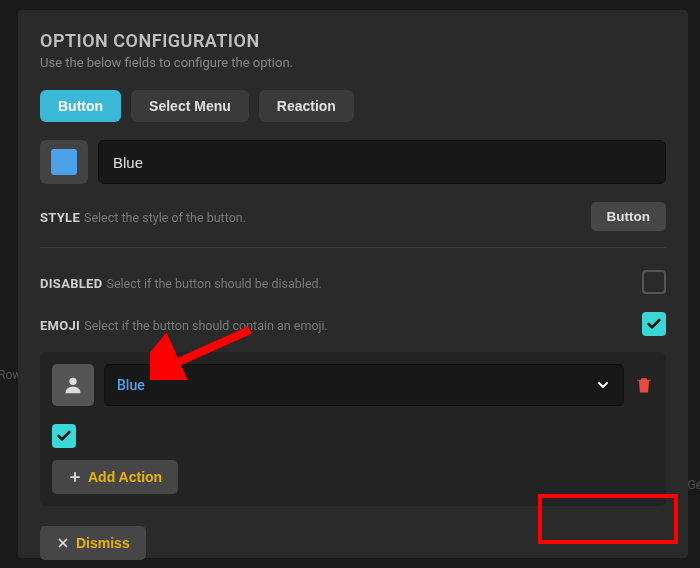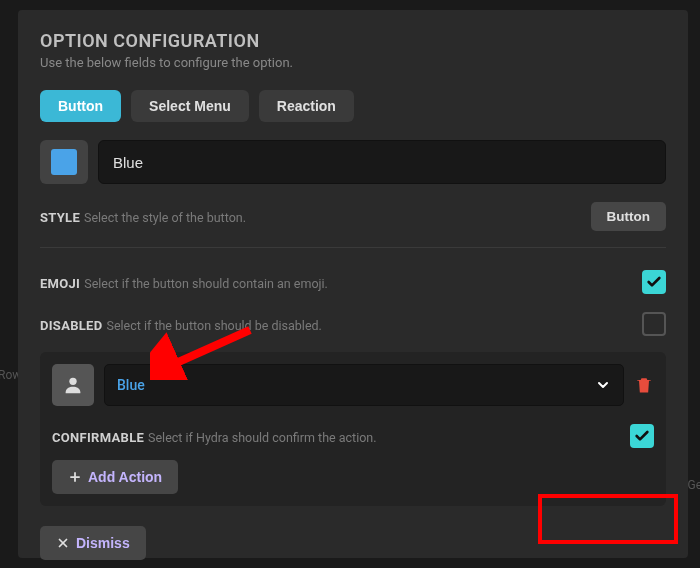--- a/index.html
+++ b/index.html
@@ -194,21 +194,21 @@
       justify-content: space-between;
       margin-top: auto;
       padding-top: 8px;
     }
     .btn-action {
       display: inline-flex;
       align-items: center;
       gap: 6px;
       padding: 9px 16px;
       background: #464646;
-      color: #c4b5fd;
+      color: #eab308;
       border: none;
       border-radius: 5px;
       font-size: 14px;
       font-weight: 600;
       cursor: pointer;
     }
     .btn-icon {
       width: 14px;
       height: 14px;
     }
@@ -262,36 +262,36 @@
       <span class="field-label">STYLE</span>
       <span class="field-desc">Select the style of the button.</span>
     </div>
     <button class="btn-small">Button</button>
   </div>
 
   <hr class="divider">
 
   <div class="field-row space-between">
     <div>
+      <span class="field-label">DISABLED</span>
+      <span class="field-desc">Select if the button should be disabled.</span>
+    </div>
+    <div class="checkbox unchecked"></div>
+  </div>
+
+  <div class="field-row space-between">
+    <div>
       <span class="field-label">EMOJI</span>
       <span class="field-desc">Select if the button should contain an emoji.</span>
     </div>
     <div class="checkbox checked">
       <svg class="check" viewBox="0 0 24 24" fill="none" stroke="#111" stroke-width="4" stroke-linecap="round" stroke-linejoin="round">
           <polyline points="20 6 9 17 4 12"></polyline>
         </svg>
     </div>
-  </div>
-
-  <div class="field-row space-between">
-    <div>
-      <span class="field-label">DISABLED</span>
-      <span class="field-desc">Select if the button should be disabled.</span>
-    </div>
-    <div class="checkbox unchecked"></div>
   </div>
 
   <div class="action-block">
     <div class="select-row">
       <div class="select-icon">
         <svg width="22" height="22" viewBox="0 0 24 24" fill="#ddd">
             <circle cx="12" cy="8" r="4"></circle>
             <path d="M4 20c0-4 4-6 8-6s8 2 8 6v1H4z"></path>
           </svg>
       </div>
@@ -300,24 +300,20 @@
         <svg class="chevron" viewBox="0 0 24 24" fill="none" stroke="#fff" stroke-width="3" stroke-linecap="round" stroke-linejoin="round">
             <polyline points="6 9 12 15 18 9"></polyline>
           </svg>
       </div>
       <svg class="trash" viewBox="0 0 24 24" fill="#e74c3c">
           <path d="M6 7h12l-1 14H7L6 7zm3-3h6l1 2H8l1-2zM4 6h16v1H4z"></path>
         </svg>
     </div>
 
     <div class="field-row space-between">
-      <div>
-        <span class="field-label">CONFIRMABLE</span>
-        <span class="field-desc">Select if Hydra should confirm the action.</span>
-      </div>
       <div class="checkbox checked">
         <svg class="check" viewBox="0 0 24 24" fill="none" stroke="#111" stroke-width="4" stroke-linecap="round" stroke-linejoin="round">
             <polyline points="20 6 9 17 4 12"></polyline>
           </svg>
       </div>
     </div>
 
     <div>
       <button class="btn-action">
         <svg class="btn-icon" viewBox="0 0 24 24" fill="none" stroke="#e0e0e0" stroke-width="3" stroke-linecap="round">

